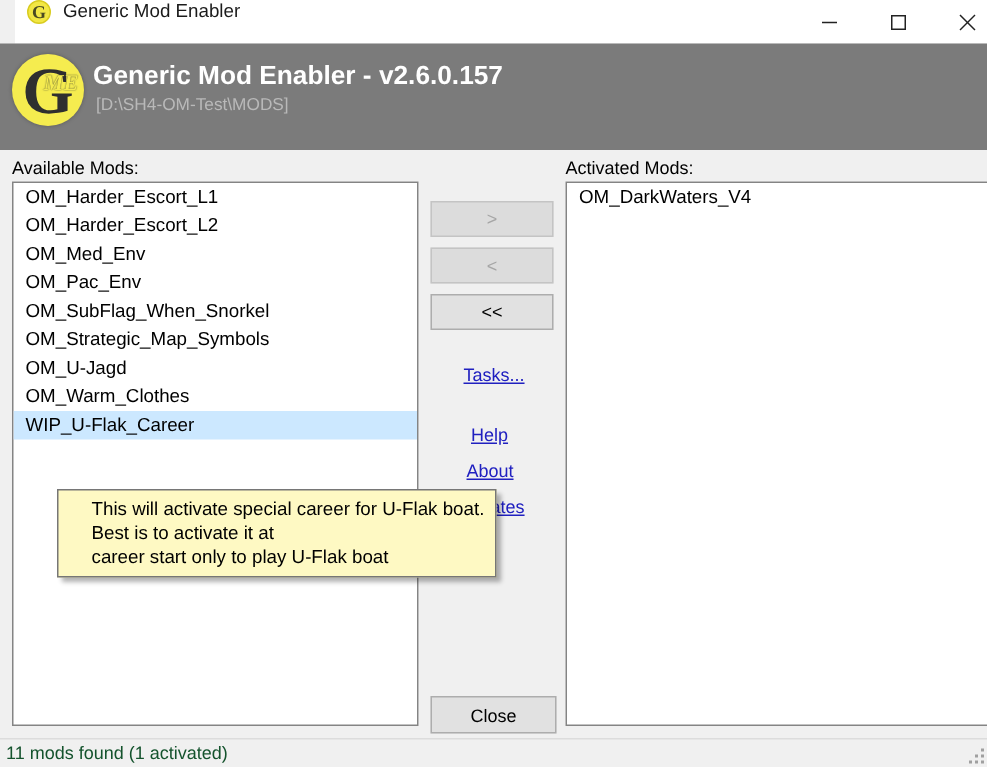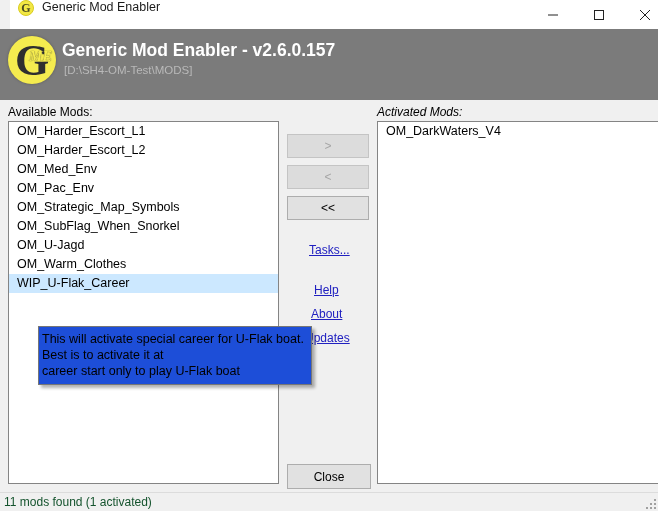--- a/index.html
+++ b/index.html
@@ -135,21 +135,21 @@
   }
 
   
   .panel-label {
     position: absolute;
     font-size: 12px;
     color: #000;
     white-space: nowrap;
   }
   #lbl-available { left: 8px; top: 105px; }
-  #lbl-activated { left: 377px; top: 105px; font-style: italic; }
+  #lbl-activated { left: 377px; top: 105px; }
 
   
   .listbox {
     position: absolute;
     background: #ffffff;
     border: 1px solid #848484;
     box-sizing: border-box;
     overflow: hidden;
   }
   #list-available { left: 8px;   top: 121px; width: 271px; height: 363px; }
@@ -205,24 +205,24 @@
   #link-tasks   { left: 309px; top: 243px; }
   #link-help    { left: 314px; top: 283px; }
   #link-about   { left: 311px; top: 307px; }
   #link-updates { left: 305px; top: 331px; }
 
   
   .tooltip {
     position: absolute;
     left: 38px;
     top: 326px;
-    background: #1d4ed8;
+    background: #fef9c3;
     border: 1px solid #767676;
     box-sizing: border-box;
-    padding: 4px 7px 5px 3px;
+    padding: 4px 7px 5px 22px;
     font-size: 12.5px;
     color: #000;
     line-height: 16px;
     box-shadow: 3px 3px 3px rgba(0,0,0,0.30);
     white-space: nowrap;
   }
   .tooltip-line { white-space: nowrap; }
 
   
   .statusbar {
@@ -295,22 +295,22 @@
   </div>
 
   <div class="panel-label" id="lbl-available">Available Mods:</div>
   <div class="panel-label" id="lbl-activated">Activated Mods:</div>
 
   <div class="listbox" id="list-available">
       <div class="list-item">OM_Harder_Escort_L1</div>
       <div class="list-item">OM_Harder_Escort_L2</div>
       <div class="list-item">OM_Med_Env</div>
       <div class="list-item">OM_Pac_Env</div>
+      <div class="list-item">OM_SubFlag_When_Snorkel</div>
       <div class="list-item">OM_Strategic_Map_Symbols</div>
-      <div class="list-item">OM_SubFlag_When_Snorkel</div>
       <div class="list-item">OM_U-Jagd</div>
       <div class="list-item">OM_Warm_Clothes</div>
       <div class="list-item selected">WIP_U-Flak_Career</div>
     </div>
 
   <div class="listbox" id="list-activated">
       <div class="list-item">OM_DarkWaters_V4</div>
     </div>
 
   <div class="btn disabled" id="btn-move-right">&gt;</div>

